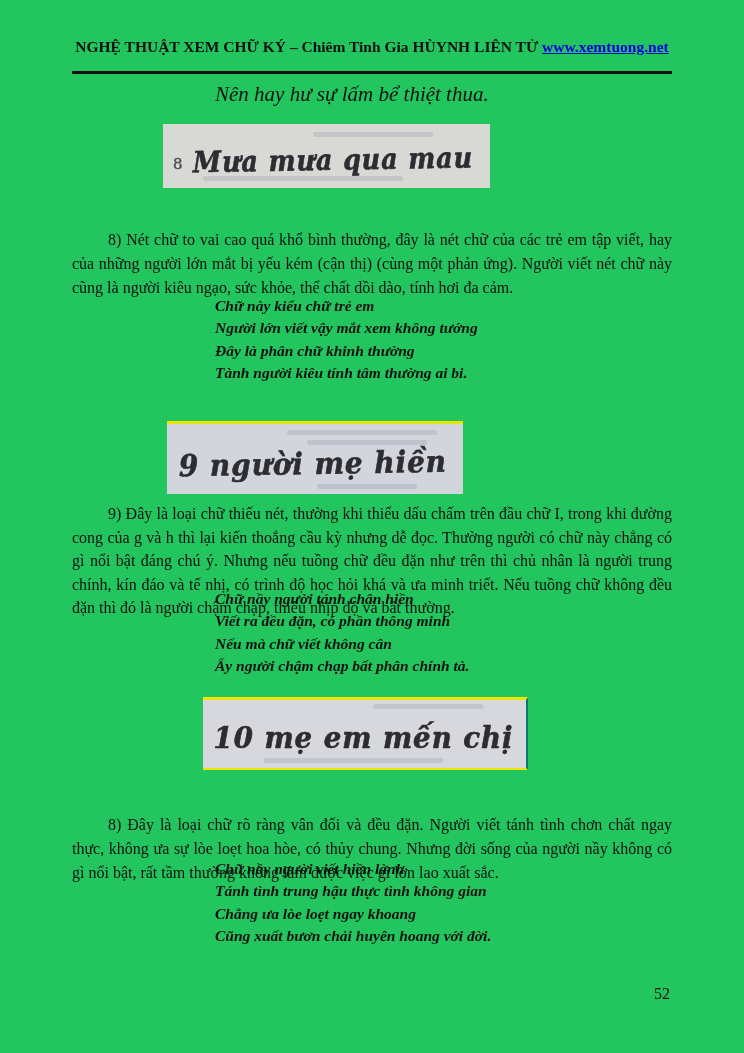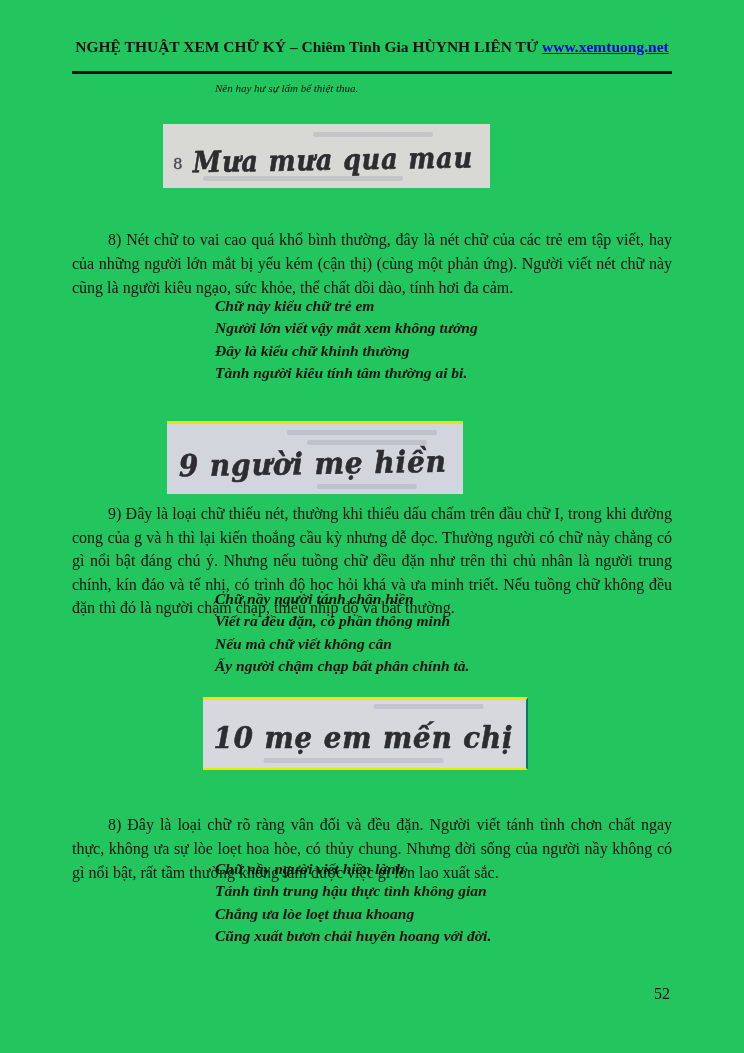--- a/index.html
+++ b/index.html
@@ -19,21 +19,21 @@
     white-space:nowrap;
   }
   .header-line a{
     color:#0000dd;text-decoration:underline;font-weight:bold;cursor:pointer;
   }
   .rule{
     position:absolute;top:71px;left:72px;width:600px;height:3px;background:#111;
   }
   .intro-line{
     position:absolute;top:82px;left:215px;
-    font-style:italic;font-size:11px;
+    font-style:italic;font-size:21px;
   }
   .scan{
     position:absolute;
     box-sizing:border-box;
   }
   .scan svg{display:block;width:100%;height:100%;}
   .scan1{top:124px;left:163px;width:327px;height:64px;background:#d8d8d5;}
   .scan2{top:421px;left:167px;width:296px;height:73px;background:#d3d5dc;border-top:3px solid #ede301;}
   .scan3{top:697px;left:165px;width:325px;height:73px;background:#d6d8dd;
          border-top:3px solid #f2e600;border-right:2px solid #0f766e;border-bottom:2px solid #f2e600;margin-left:38px;}
@@ -90,21 +90,21 @@
       <text class="hand-num" x="10" y="45" font-size="15">8</text>
       <text class="hand" x="30" y="46" font-size="29" textLength="280" lengthAdjust="spacingAndGlyphs" transform="rotate(-1 160 40)">Mưa mưa qua mau</text>
     </svg>
   </div>
 
   <p class="para para8">8) Nét chữ to vai cao quá khổ bình thường, đây là nét chữ của các trẻ em tập viết, hay của những người lớn mắt bị yếu kém (cận thị) (cùng một phản ứng). Người viết nét chữ này cũng là người kiêu ngạo, sức khỏe, thể chất dồi dào, tính hơi đa cảm.</p>
 
   <div class="verse verse1">
     <div>Chữ này kiểu chữ trẻ em</div>
     <div>Người lớn viết vậy mắt xem không tướng</div>
-    <div>Đây là kiểu chữ khinh thường</div>
+    <div>Đây là phân chữ khinh thường</div>
     <div>Tành người kiêu tính tâm thường ai bi.</div>
   </div>
 
   <div class="scan scan2">
     <svg viewBox="0 0 296 70">
       <g class="bleed">
         <rect x="120" y="6" width="150" height="5" rx="2"></rect>
         <rect x="140" y="16" width="120" height="5" rx="2"></rect>
         <rect x="150" y="60" width="100" height="5" rx="2"></rect>
       </g>
@@ -129,19 +129,19 @@
       </g>
       <text class="hand" x="10" y="48" font-size="29" textLength="300" lengthAdjust="spacingAndGlyphs">10 mẹ em mến chị</text>
     </svg>
   </div>
 
   <p class="para para10">8) Đây là loại chữ rõ ràng vân đối và đều đặn. Người viết tánh tình chơn chất ngay thực, không ưa sự lòe loẹt hoa hòe, có thủy chung. Nhưng đời sống của người nầy không có gì nổi bật, rất tầm thường không làm được việc gì lớn lao xuất sắc.</p>
 
   <div class="verse verse3">
     <div>Chữ nầy người viết hiền lành</div>
     <div>Tánh tình trung hậu thực tình không gian</div>
-    <div>Chẳng ưa lòe loẹt thua khoang</div>
+    <div>Chẳng ưa lòe loẹt ngay khoang</div>
     <div>Cũng xuất bươn chải huyên hoang với đời.</div>
   </div>
 
   <div class="page-number">52</div>
 
 </div>
 
 </body></html>

